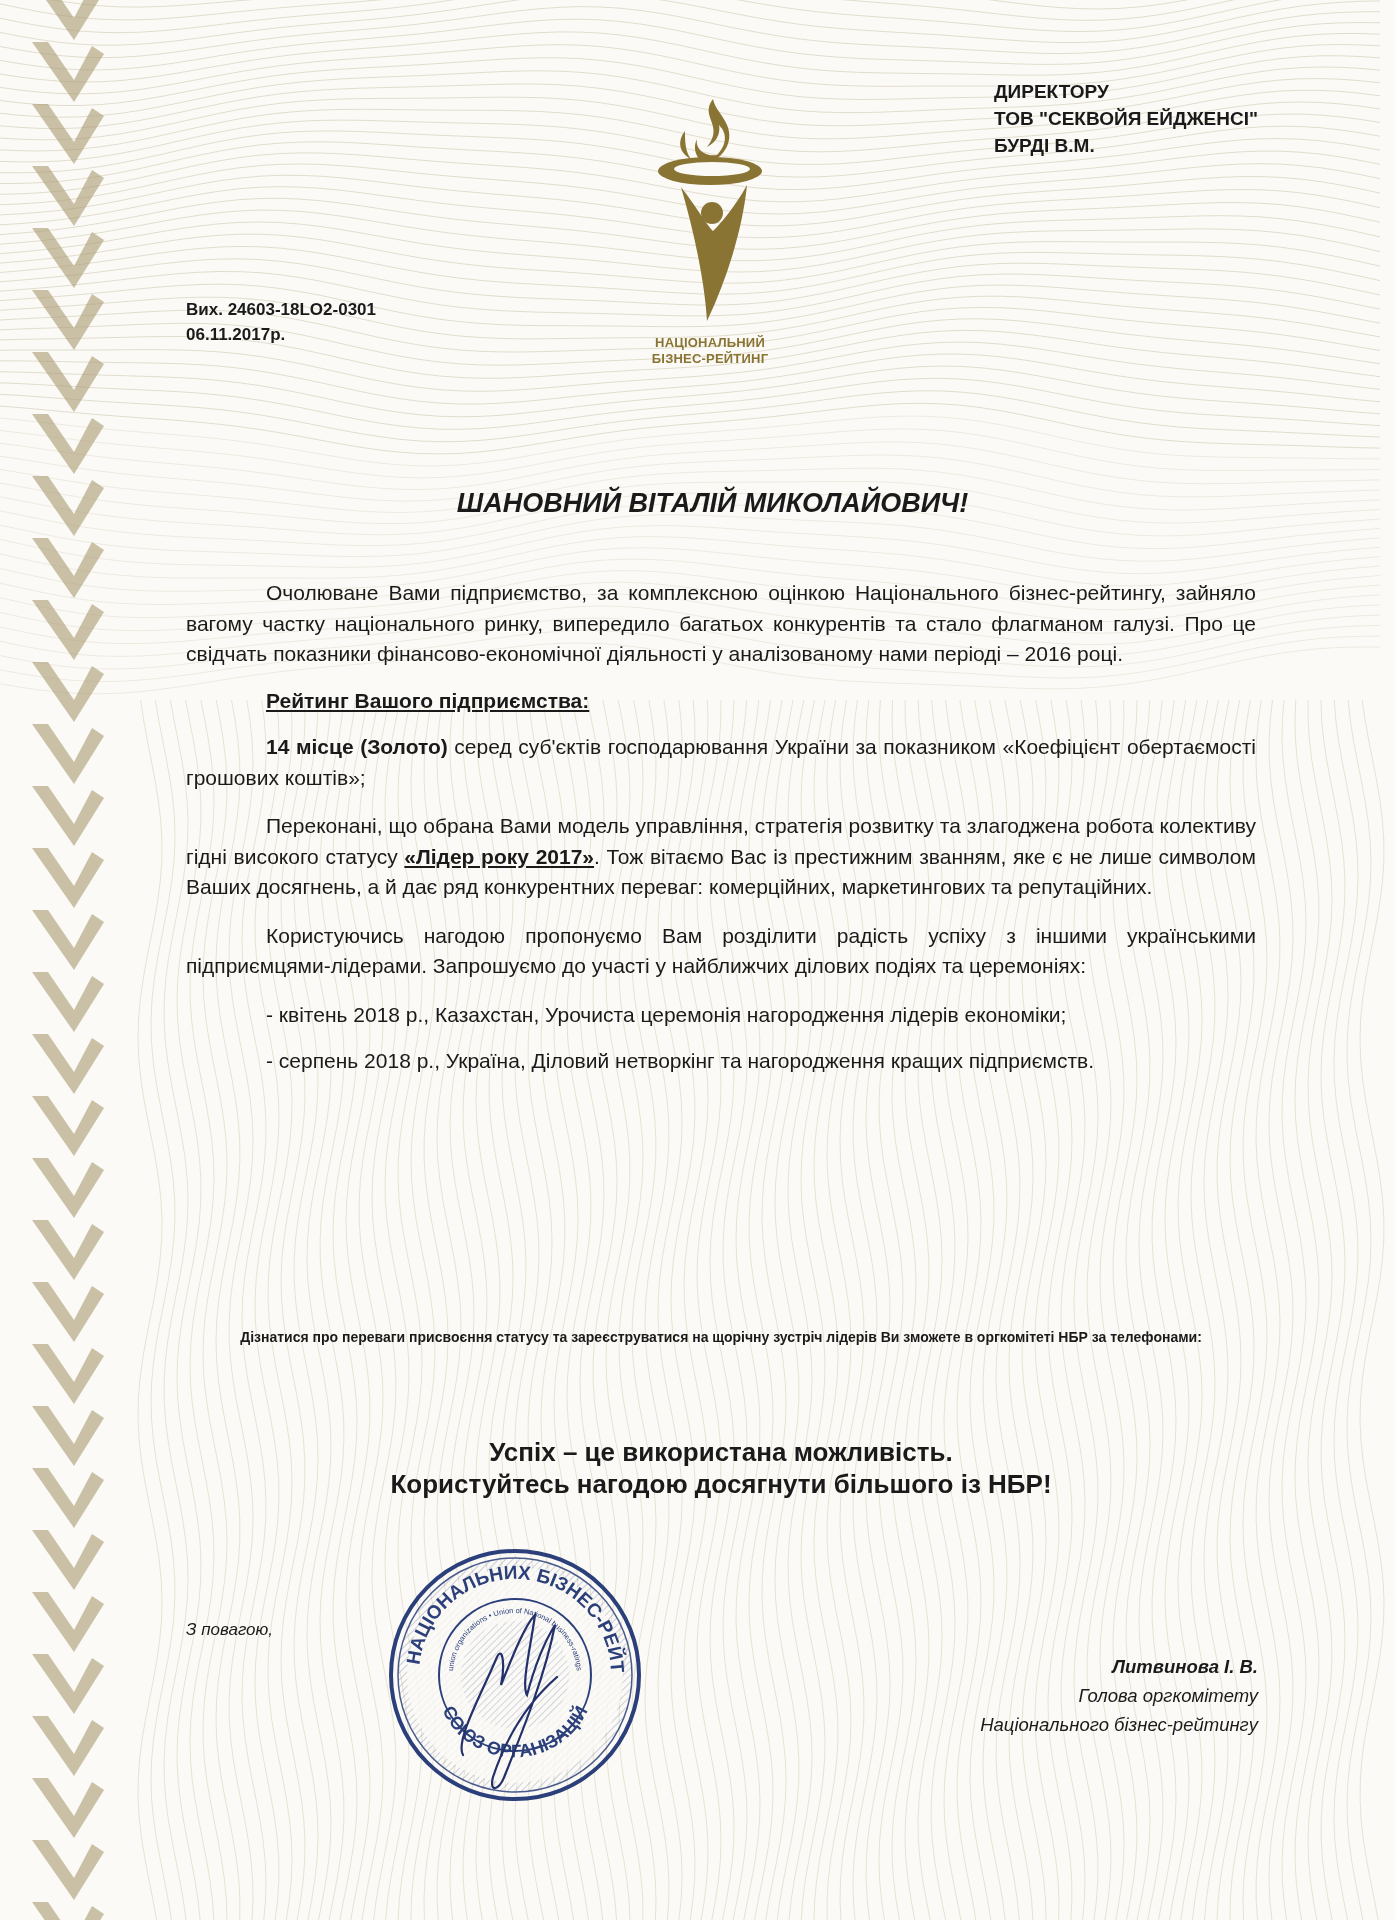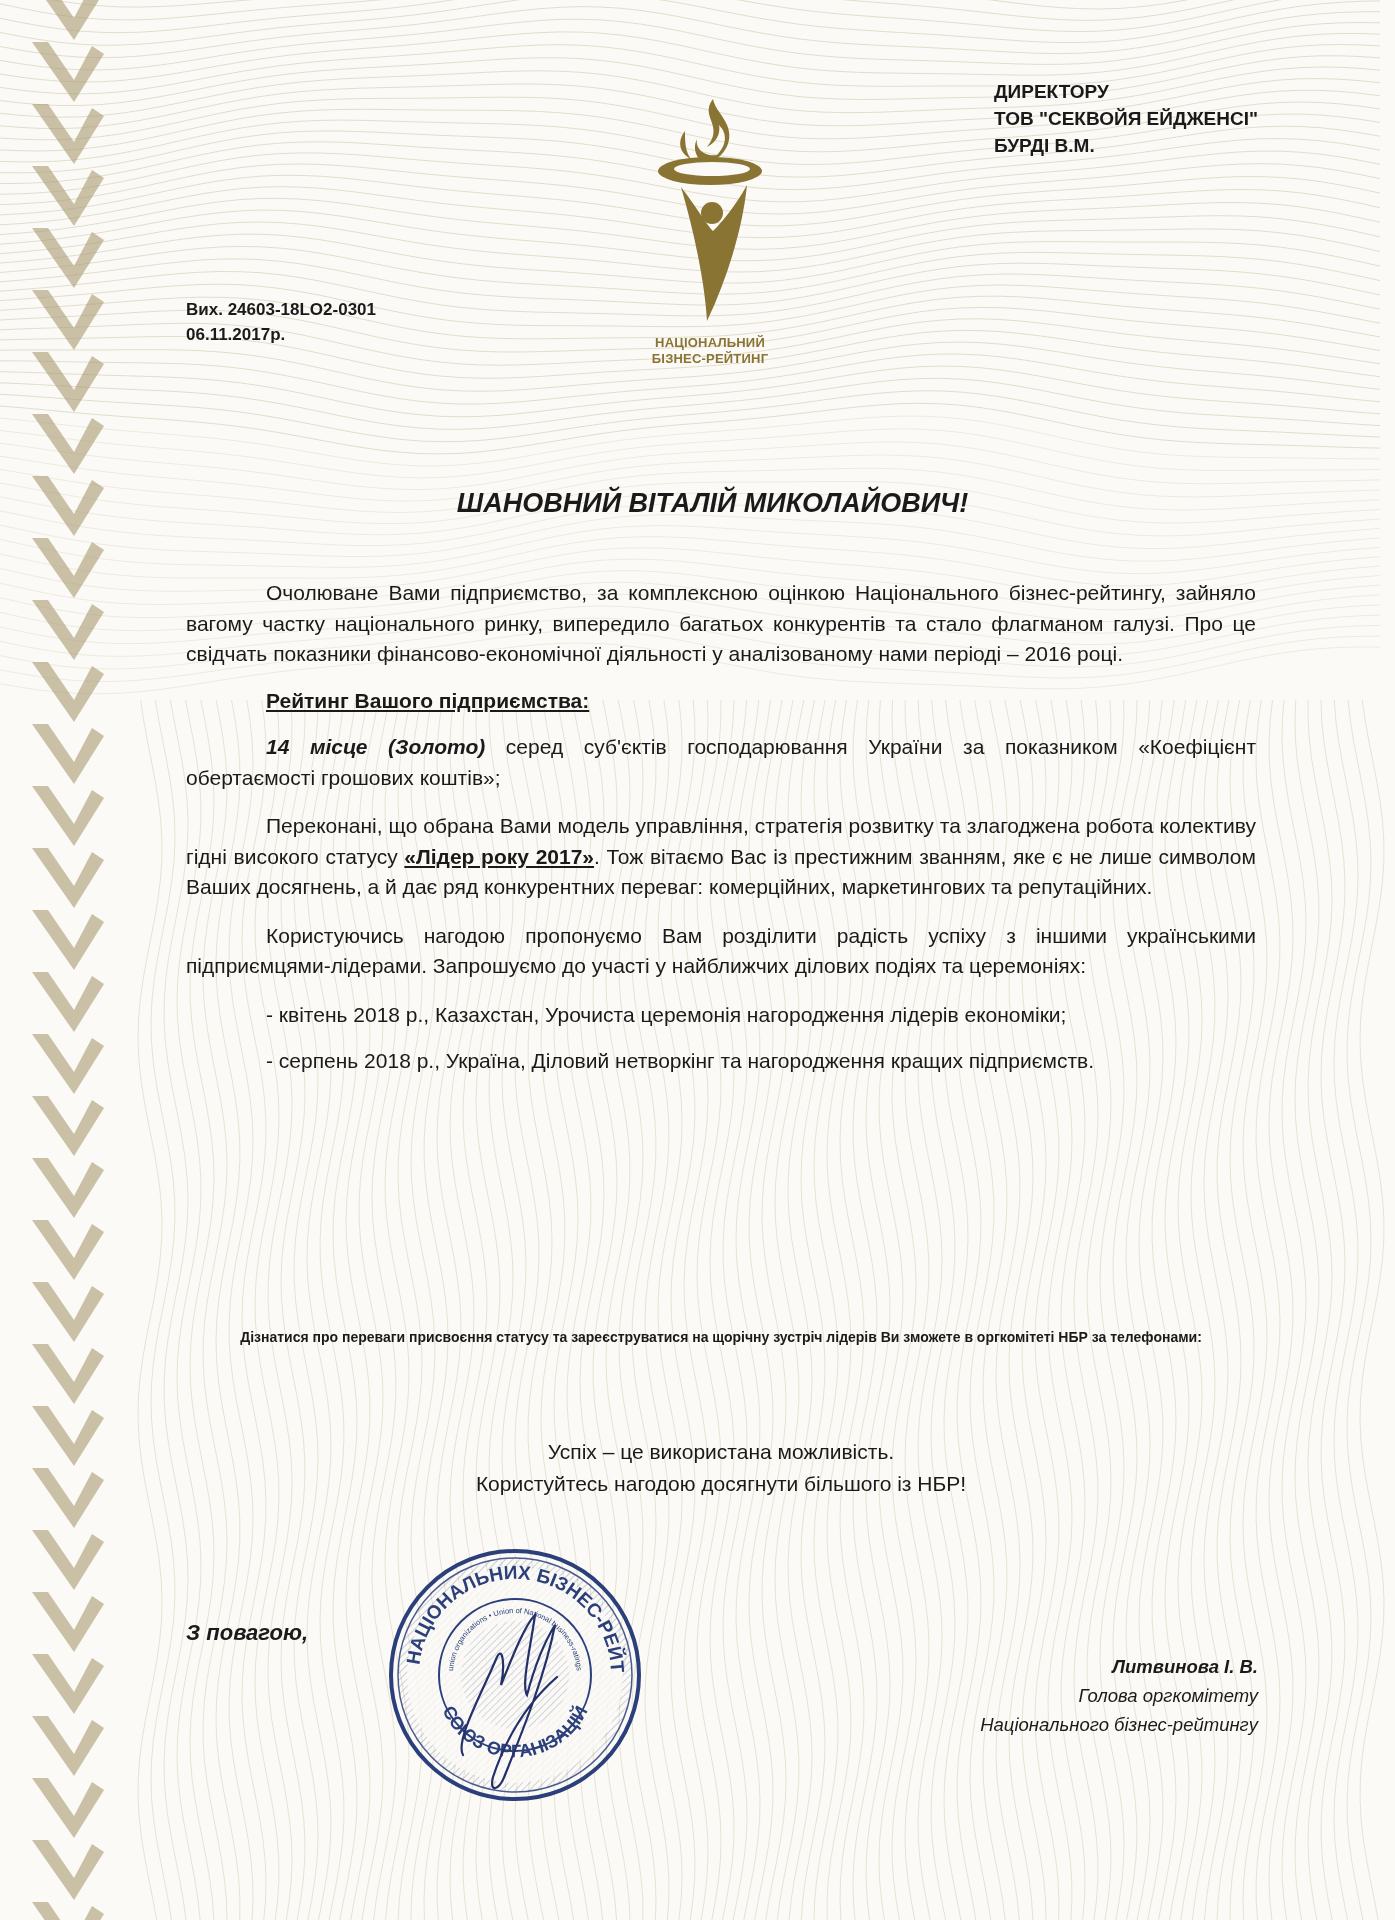--- a/index.html
+++ b/index.html
@@ -20,28 +20,28 @@
   .logo-text { color: #8a7434; font-weight: bold; font-size: 13px; line-height: 16px; margin-top: 10px; letter-spacing: 0.2px; }
 
   .greeting { left: 15px; width: 1395px; top: 488px; text-align: center; font-weight: bold; font-style: italic; font-size: 27px; }
 
   .body { left: 186px; width: 1070px; top: 578px; font-size: 21px; line-height: 30.5px; text-align: justify; }
   .body p { margin: 0; }
   .indent { text-indent: 80px; }
   .gap-s { margin-top: 16px !important; }
   .gap-m { margin-top: 18px !important; }
   .b { font-weight: bold; text-decoration: underline; }
-  .bi { font-weight: bold; font-style: italic; }
+  .bi { font-weight: bold; }
   .bullet { text-indent: 80px; }
 
   .cta { left: 186px; width: 1070px; top: 1322px; text-align: center; font-weight: bold; font-size: 14px; line-height: 30px; }
   .cta .phones { font-weight: normal; }
-  .motto { left: 186px; width: 1070px; top: 1436px; text-align: center; font-weight: normal; font-size: 21px; line-height: 32px; }
-
-  .regards { left: 186px; top: 1620px; font-weight: bold; font-style: italic; font-size: 22px; }
+  .motto { left: 186px; width: 1070px; top: 1436px; text-align: center; font-weight: bold; font-size: 26px; line-height: 32px; }
+
+  .regards { left: 186px; top: 1620px; font-weight: normal; font-style: italic; font-size: 17px; }
   .signer { right: 137px; top: 1652px; text-align: right; font-size: 18.5px; line-height: 29px; font-style: italic; }
   .signer .name { font-weight: bold; }
 
   .stamp { left: 385px; top: 1545px; width: 260px; height: 260px; z-index: 3; }
 </style>
 </head>
 <body>
 
 <svg id="bg" viewBox="0 0 1395 1920" xmlns="http://www.w3.org/2000/svg">
     <path d="M0 -40.0 L20 -35.4 L40 -31.1 L60 -27.3 L80 -24.1 L100 -21.7 L120 -20.1 L140 -19.2 L160 -19.1 L180 -19.4 L200 -20.1 L220 -21.0 L240 -22.0 L260 -22.9 L280 -23.7 L300 -24.5 L320 -25.2 L340 -26.0 L360 -27.1 L380 -28.5 L400 -30.5 L420 -33.0 L440 -36.1 L460 -39.7 L480 -43.7 L500 -47.9 L520 -52.0 L540 -56.0 L560 -59.4 L580 -62.1 L600 -64.0 L620 -65.0 L640 -65.0 L660 -64.1 L680 -62.6 L700 -60.5 L720 -58.0 L740 -55.4 L760 -52.8 L780 -50.4 L800 -48.2 L820 -46.2 L840 -44.5 L860 -42.8 L880 -41.1 L900 -39.3 L920 -37.2 L940 -34.7 L960 -32.0 L980 -29.0 L1000 -25.8 L1020 -22.7 L1040 -19.7 L1060 -17.2 L1080 -15.4 L1100 -14.3 L1120 -14.2 L1140 -15.1 L1160 -16.9 L1180 -19.5 L1200 -22.7 L1220 -26.4 L1240 -30.3 L1260 -34.1 L1280 -37.7 L1300 -40.9 L1320 -43.7 L1340 -46.0 L1360 -47.9 L1380 -49.4 " fill="none" stroke="#b9ad8a" stroke-width="0.7" opacity="0.55"></path>

